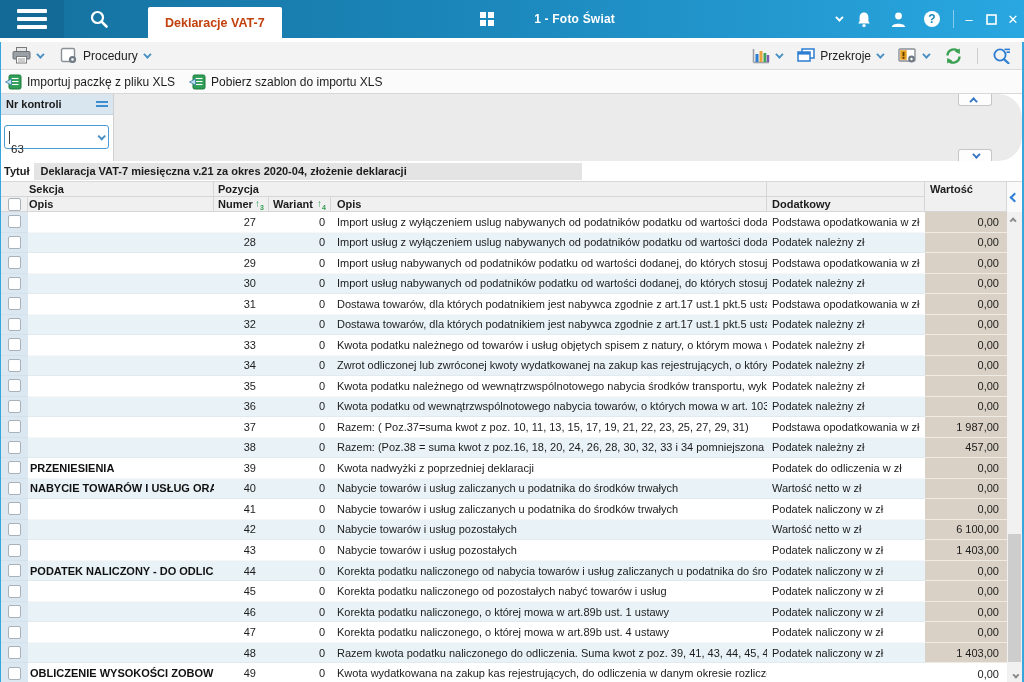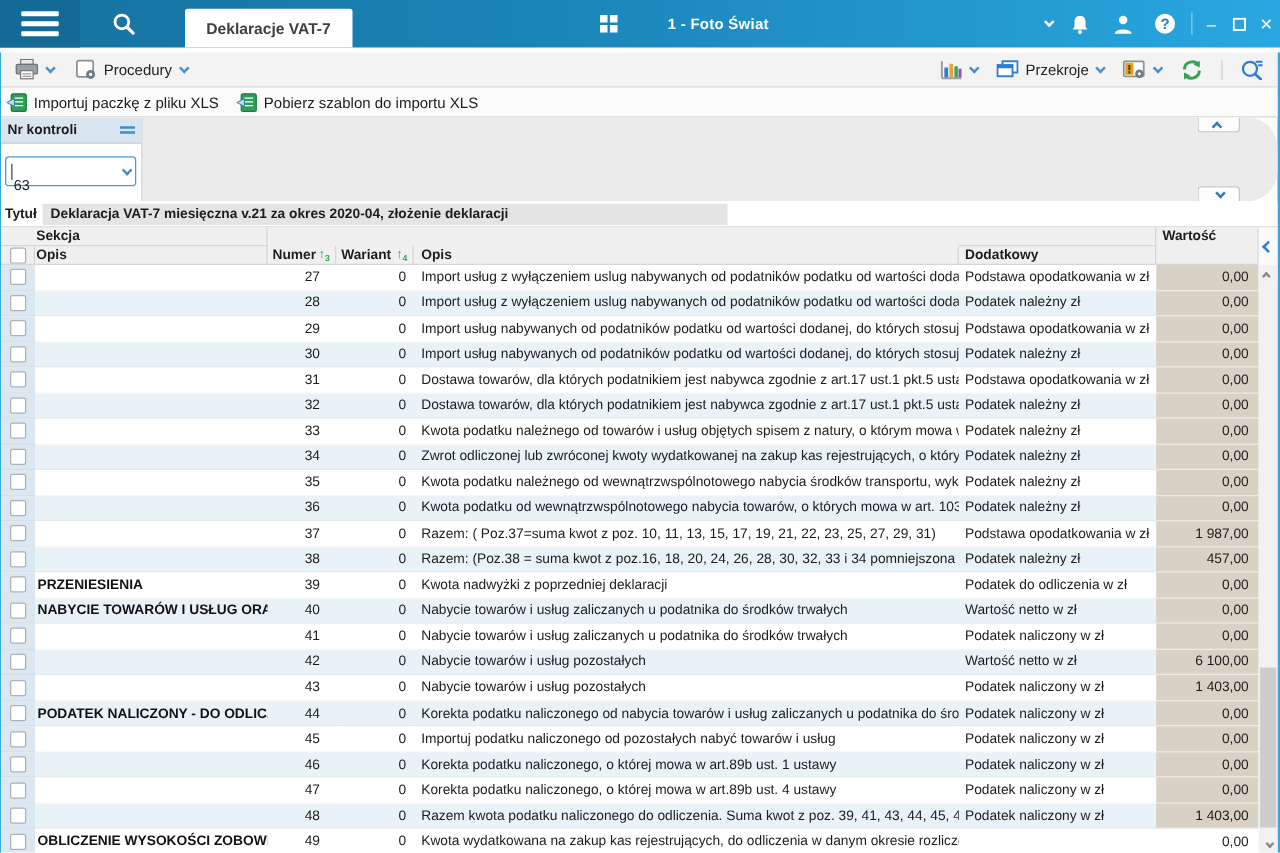--- a/index.html
+++ b/index.html
@@ -9,21 +9,21 @@
 
   
   .titlebar { position:absolute; left:0; top:0; width:1024px; height:38px;
     background:linear-gradient(90deg,#15719e 0%,#1b86ba 45%,#29a7e0 100%);
     display:flex; align-items:center; }
   .hamburger-btn { width:64px; height:38px; background:#136a96; display:flex; align-items:center; justify-content:center; }
   .hamburger-btn .bars { display:flex; flex-direction:column; gap:4px; }
   .hamburger-btn .bars i { display:block; width:30px; height:4px; background:#fff; border-radius:1px; }
   .tb-search { width:70px; height:38px; display:flex; align-items:center; justify-content:center; }
   .tab { margin-left:14px; height:31px; align-self:flex-end; background:#fff; padding:0 17px;
-    display:flex; align-items:center; font-weight:bold; font-size:12.5px; color:#404040; border-radius:2px 2px 0 0; }
+    display:flex; align-items:center; font-weight:bold; font-size:12.5px; color:#c2410c; border-radius:2px 2px 0 0; }
   .tb-right { margin-left:auto; display:flex; align-items:center; height:38px; }
   .grid-icon { display:grid; grid-template-columns:6px 6px; grid-template-rows:6px 6px; gap:2px; margin-right:12px; }
   .grid-icon i { background:#fff; }
   .company { color:#fff; font-weight:bold; font-size:12px; letter-spacing:.2px;margin-left:28px; }
   .chev { display:inline-block; width:7px; height:7px; border-right:2px solid #fff; border-bottom:2px solid #fff; transform:rotate(45deg) translateY(-2px); }
   .chev.small { width:6px; height:6px; }
   .tb-ico { width:24px; height:38px; display:flex; align-items:center; justify-content:center; margin:0 5px; }
   .company-chev { margin-left:220px; margin-right:6px; }
   .help-circle { width:16px; height:16px; background:#fff; border-radius:50%; color:#1b86ba; font-weight:bold; font-size:12px; display:flex; align-items:center; justify-content:center; }
   .win-btn { width:22px; height:38px; color:#fff; display:flex; align-items:center; justify-content:center; font-size:13px; }
@@ -293,20 +293,21 @@
           </div>
       </div>
 
       <div class="titlerow">
         <span class="lbl">Tytuł</span>
         <span class="box">Deklaracja VAT-7 miesięczna  v.21 za okres 2020-04, złożenie deklaracji</span>
       </div>
 
       <div class="thead cols">
         <div class="h-sekcja">Sekcja</div>
+        <div class="h-pozycja">Pozycja</div>
         <div class="h-spacer1"></div>
         <div class="h-wartosc">Wartość</div>
         <div class="h-cb">
             <span class="cbx"></span>
           </div>
         <div class="h-opis1">Opis</div>
         <div class="h-numer">
             <span>Numer</span>
             <span class="sort">↑<sub>3</sub></span>
           </div>
@@ -520,21 +521,21 @@
             <div class="c-dod">Podatek naliczony w zł</div>
             <div class="c-val">0,00</div>
           </div>
           <div class="trow cols">
             <div class="c-cb">
               <span class="cbx"></span>
             </div>
             <div class="c-sekcja"></div>
             <div class="c-numer">45</div>
             <div class="c-wariant">0</div>
-            <div class="c-opis">Importuj podatku naliczonego od pozostałych nabyć towarów i usług</div>
+            <div class="c-opis">Korekta podatku naliczonego od pozostałych nabyć towarów i usług</div>
             <div class="c-dod">Podatek naliczony w zł</div>
             <div class="c-val">0,00</div>
           </div>
           <div class="trow cols alt">
             <div class="c-cb">
               <span class="cbx"></span>
             </div>
             <div class="c-sekcja"></div>
             <div class="c-numer">46</div>
             <div class="c-wariant">0</div>

